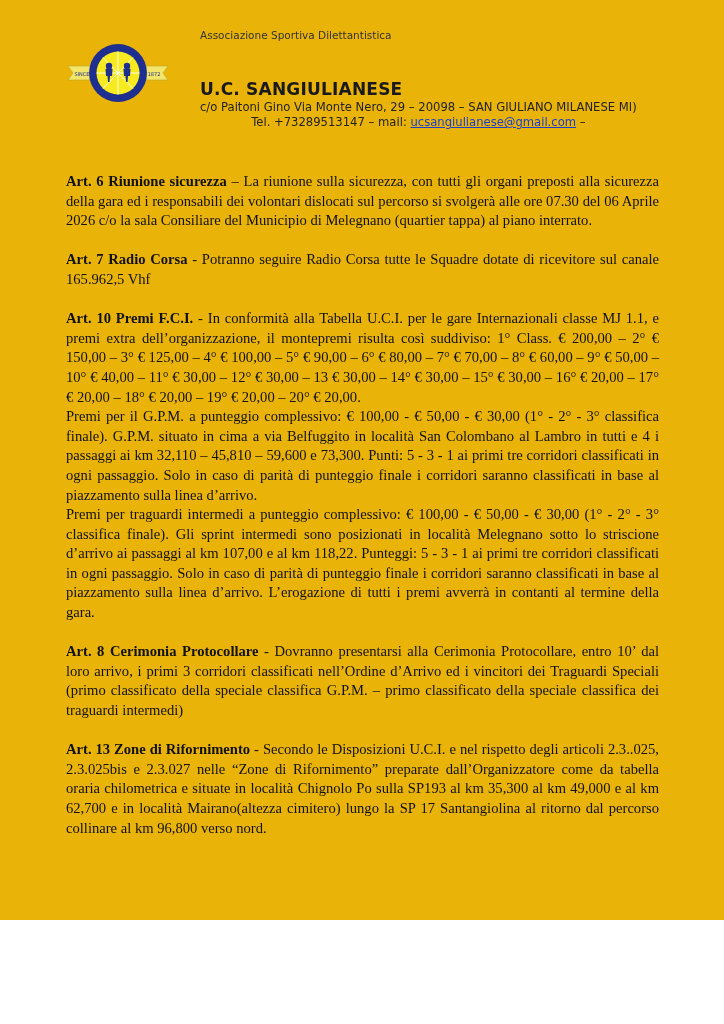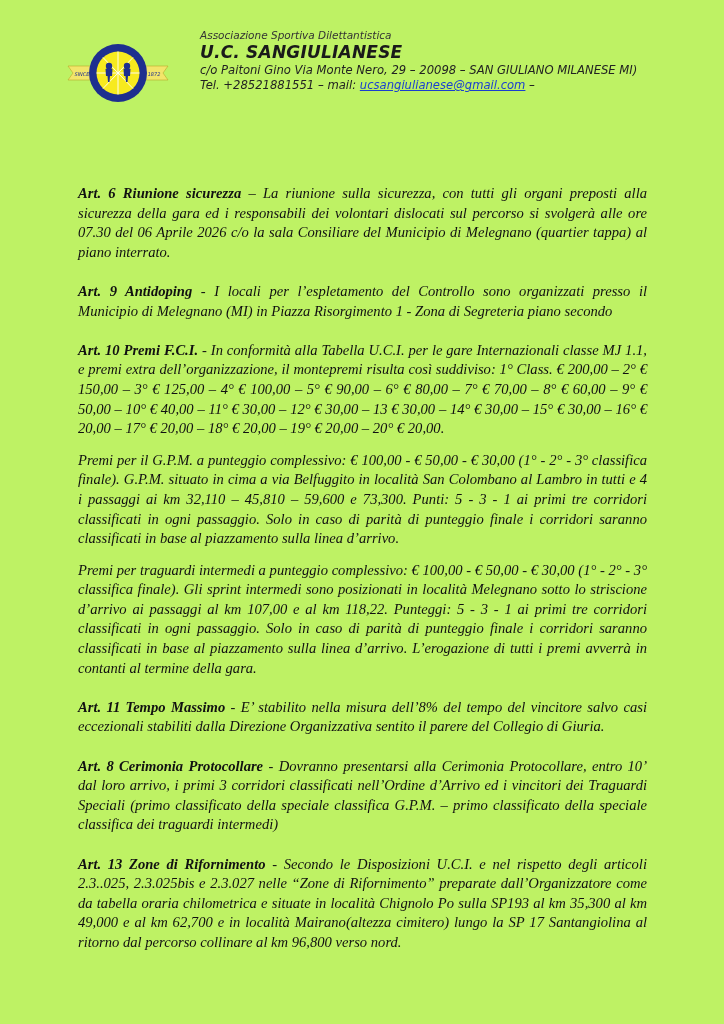--- a/index.html
+++ b/index.html
@@ -1,32 +1,32 @@
 <!DOCTYPE html>
 <html><head>
 <meta charset="utf-8">
 <style>
   html, body { margin: 0; padding: 0; background: #ffffff; }
   body { width: 724px; height: 1024px; position: relative; overflow: hidden; }
-  .page { position: absolute; left: 0; top: 0; width: 724px; height: 1024px; background: #bef264; font-style: italic; }
+  .page { position: absolute; left: 0; top: 0; width: 724px; height: 920px; background: #eab308; }
 
   
   .logo { position: absolute; left: 66px; top: 42px; width: 104px; height: 62px; }
   .hdr { position: absolute; left: 200px; top: 28px; font-family: "DejaVu Sans", sans-serif; color: #222; }
   .hdr .assoc { font-size: 10.5px; line-height: 14px; color: #333; }
-  .hdr .club { font-size: 17px; font-weight: bold; line-height: 21px; color: #1a1a1a; letter-spacing: 0.2px; }
-  .hdr .line { font-size: 11.6px; line-height: 15.2px; color: #222; white-space: nowrap; }
+  .hdr .club { font-size: 17px; font-weight: bold; line-height: 21px; color: #1a1a1a; letter-spacing: 0.2px; margin-top: 37px; }
+  .hdr .line { font-size: 11.6px; line-height: 15.2px; color: #222; white-space: nowrap; text-align: center; }
   .hdr a { color: #1a3fd0; text-decoration: underline; }
 
   
   .body { position: absolute; left: 66px; top: 172px; width: 593px;
           font-family: "Liberation Serif", serif; font-size: 14.6px; line-height: 19.6px; color: #111;
           text-align: justify; }
   .art { margin: 0 0 19.6px 0; }
-  .art p { margin: 12px; }
+  .art p { margin: 0; }
   .art b { font-weight: bold; }
 </style>
 </head>
 <body>
 
 <div class="page">
 
   <svg class="logo" viewBox="0 0 104 62" xmlns="http://www.w3.org/2000/svg">
 
     <polygon points="2,24 28,24 28,38 2,38 7,31" fill="#f2e56a" stroke="#b8a92a" stroke-width="0.6"></polygon>
@@ -52,44 +52,41 @@
       <path d="M39.5,27 Q43,25 46.5,27 L46,34 L44,34 L43.5,40 L42,40 L41.5,34 L40,34 Z"></path>
       <circle cx="61" cy="24" r="3.2"></circle>
       <path d="M57.5,27 Q61,25 64.5,27 L64,34 L62,34 L61.5,40 L60,40 L59.5,34 L58,34 Z"></path>
     </g>
   </svg>
 
   <div class="hdr">
     <div class="assoc">Associazione Sportiva Dilettantistica</div>
     <div class="club">U.C. SANGIULIANESE</div>
     <div class="line">c/o Paitoni Gino Via Monte Nero, 29 – 20098 – SAN GIULIANO MILANESE MI)</div>
-    <div class="line"><span>Tel. +28521881551 – mail: </span><a>ucsangiulianese@gmail.com</a><span> –</span></div>
+    <div class="line"><span>Tel. +73289513147 – mail: </span><a>ucsangiulianese@gmail.com</a><span> –</span></div>
   </div>
 
   <div class="body">
 
     <div class="art">
       <p><b>Art. 6 Riunione sicurezza</b><span> – </span><span>La riunione sulla sicurezza, con tutti gli organi preposti alla sicurezza della gara ed i responsabili dei volontari dislocati sul percorso si svolgerà alle ore 07.30 del 06 Aprile 2026 c/o la sala Consiliare del Municipio di Melegnano (quartier tappa) al piano interrato.</span></p>
     </div>
 
+    <div class="art">
+      <p><b>Art. 7 Radio Corsa</b><span> - </span><span>Potranno seguire Radio Corsa tutte le Squadre dotate di ricevitore sul canale 165.962,5 Vhf</span></p>
+    </div>
 
 
-    <div class="art">
-      <p><b>Art. 9 Antidoping</b><span> - </span><span>I locali per l’espletamento del Controllo sono organizzati presso il Municipio di Melegnano (MI) in Piazza Risorgimento 1 - Zona di Segreteria piano secondo</span></p>
-    </div>
 
     <div class="art">
       <p><b>Art. 10 Premi F.C.I.</b><span> - </span><span>In conformità alla Tabella U.C.I. per le gare Internazionali classe MJ 1.1, e premi extra dell’organizzazione, il montepremi risulta così suddiviso: 1° Class. € 200,00 – 2° € 150,00 – 3° € 125,00 – 4° € 100,00 – 5° € 90,00 – 6° € 80,00 – 7° € 70,00 – 8° € 60,00 – 9° € 50,00 – 10° € 40,00 – 11° € 30,00 – 12° € 30,00 – 13 € 30,00 – 14° € 30,00 – 15° € 30,00 – 16° € 20,00 – 17° € 20,00 – 18° € 20,00 – 19° € 20,00 – 20° € 20,00.</span></p>
       <p>Premi per il G.P.M. a punteggio complessivo: € 100,00 - € 50,00 - € 30,00 (1° - 2° - 3° classifica finale).  G.P.M. situato in cima a via Belfuggito in località San Colombano al Lambro in tutti e 4 i passaggi ai km 32,110 – 45,810 – 59,600 e 73,300. Punti: 5 - 3 - 1 ai primi tre corridori classificati in ogni passaggio. Solo in caso di parità di punteggio finale i corridori saranno classificati in base al piazzamento sulla linea d’arrivo.</p>
       <p>Premi per traguardi intermedi a punteggio complessivo: € 100,00 - € 50,00 - € 30,00 (1° - 2° - 3° classifica finale). Gli sprint intermedi sono posizionati in località Melegnano sotto lo striscione d’arrivo ai passaggi al km 107,00 e al km 118,22. Punteggi: 5 - 3 - 1 ai primi tre corridori classificati in ogni passaggio. Solo in caso di parità di punteggio finale i corridori saranno classificati in base al piazzamento sulla linea d’arrivo. L’erogazione di tutti i premi avverrà in contanti al termine della gara.</p>
     </div>
 
-    <div class="art">
-      <p><b>Art. 11 Tempo Massimo</b><span> - </span><span>E’ stabilito nella misura dell’8% del tempo del vincitore salvo casi eccezionali stabiliti dalla Direzione Organizzativa sentito il parere del Collegio di Giuria.</span></p>
-    </div>
 
     <div class="art">
       <p><b>Art. 8 Cerimonia Protocollare</b><span> - </span><span>Dovranno presentarsi alla Cerimonia Protocollare, entro 10’ dal loro arrivo, i primi 3 corridori classificati nell’Ordine d’Arrivo ed i vincitori dei Traguardi Speciali (primo classificato della speciale classifica G.P.M. – primo classificato della speciale classifica dei traguardi intermedi)</span></p>
     </div>
 
     <div class="art">
       <p><b>Art. 13 Zone di Rifornimento</b><span> - </span><span>Secondo le Disposizioni U.C.I. e nel rispetto degli articoli 2.3..025, 2.3.025bis e 2.3.027 nelle “Zone di Rifornimento” preparate dall’Organizzatore come da tabella oraria chilometrica e situate in località Chignolo Po sulla SP193 al km 35,300 al km 49,000 e al km 62,700 e in località Mairano(altezza cimitero) lungo la SP 17 Santangiolina al ritorno dal percorso collinare al km 96,800 verso nord.</span></p>
     </div>
 
   </div>

